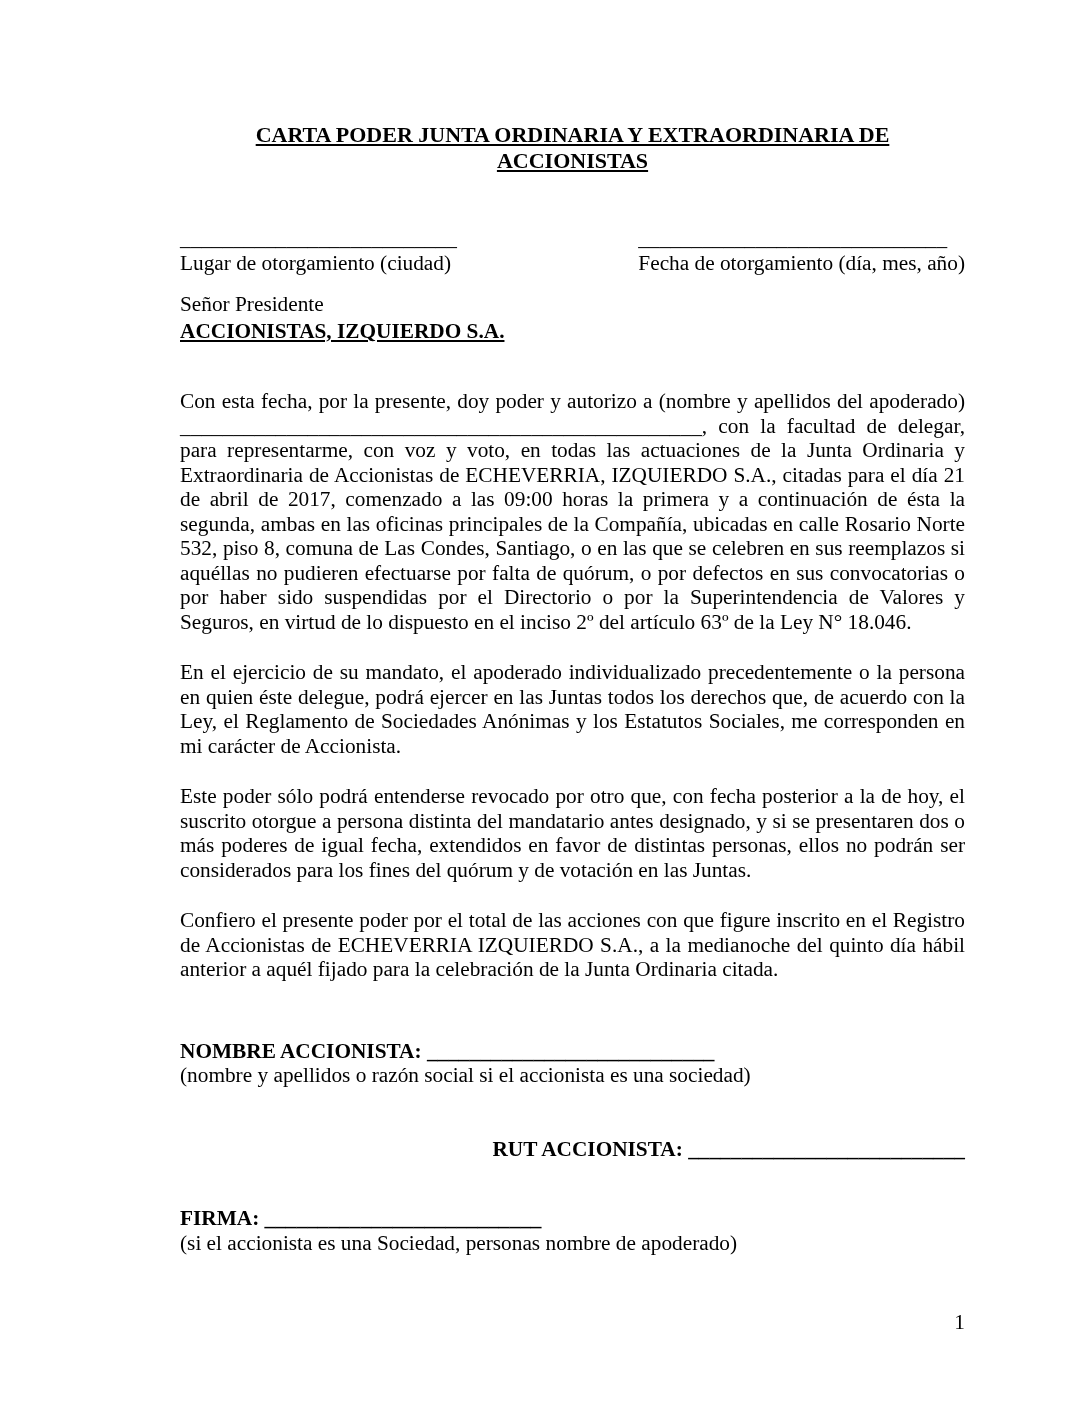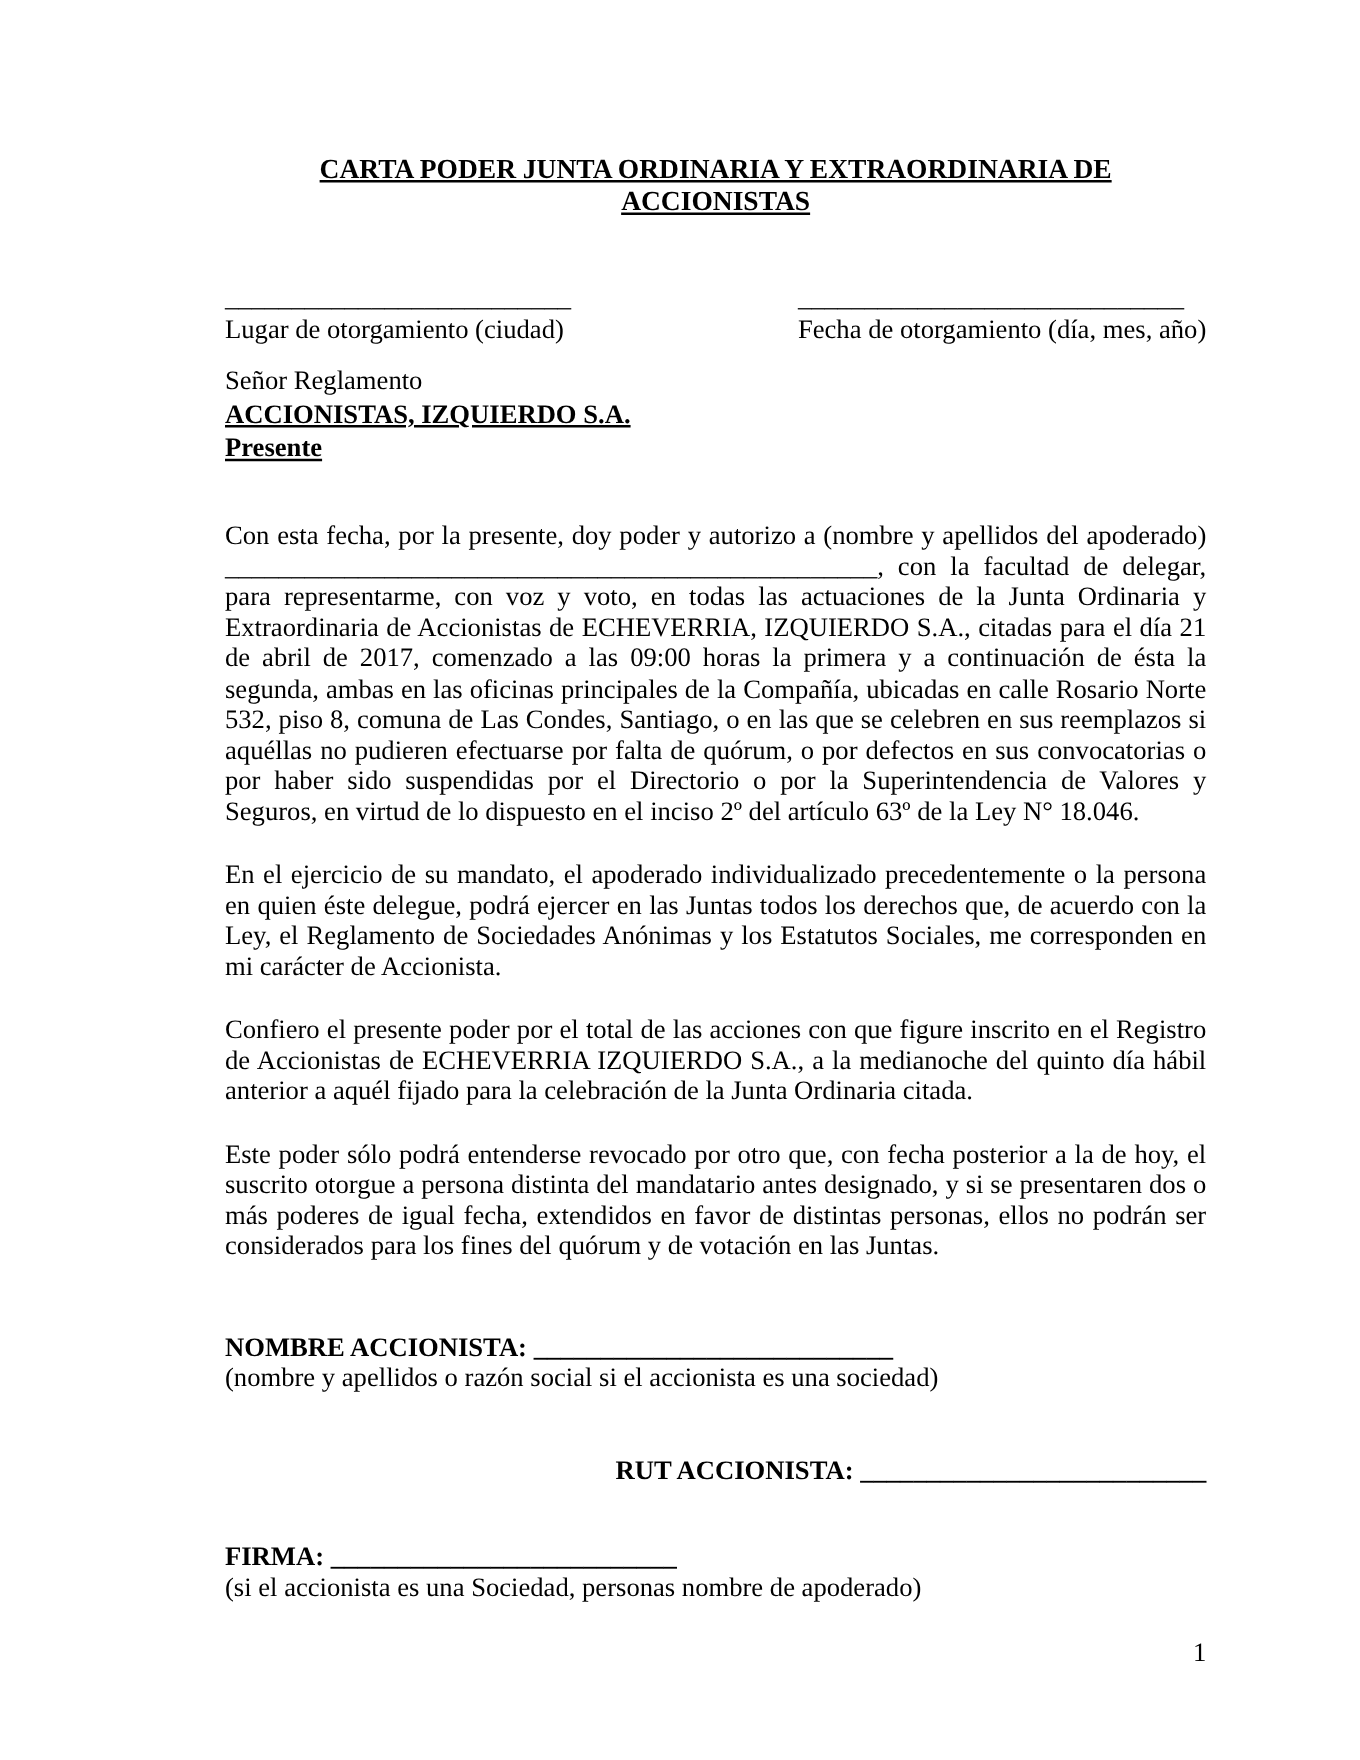--- a/index.html
+++ b/index.html
@@ -89,32 +89,31 @@
         <div class="blank-line">__________________________</div>
         <div>Lugar de otorgamiento (ciudad)</div>
       </div>
       <div class="blank-col-right">
         <div class="blank-line">_____________________________</div>
         <div>Fecha de otorgamiento (día, mes, año)</div>
       </div>
     </div>
 
     <div class="addressee">
-      <div>Señor Reglamento</div>
+      <div>Señor Presidente</div>
       <div class="bu">ACCIONISTAS, IZQUIERDO S.A.</div>
-      <div class="bu">Presente</div>
     </div>
 
     <p class="body-par first-par"><span>Con esta fecha, por la presente, doy poder y autorizo a (nombre y apellidos del apoderado) </span><span class="blank-line">_________________________________________________</span><span>, con la facultad de delegar, para representarme, con voz y voto, en todas las actuaciones de la Junta Ordinaria y Extraordinaria de Accionistas de ECHEVERRIA, IZQUIERDO S.A., citadas para el día 21 de abril de 2017, comenzado a las 09:00 horas la primera y a continuación de ésta la segunda, ambas en las oficinas principales de la Compañía, ubicadas en calle Rosario Norte 532, piso 8, comuna de Las Condes, Santiago, o en las que se celebren en sus reemplazos si aquéllas no pudieren efectuarse por falta de quórum, o por defectos en sus convocatorias o por haber sido suspendidas por el Directorio o por la Superintendencia de Valores y Seguros, en virtud de lo dispuesto en el inciso 2º del artículo 63º de la Ley N° 18.046.</span></p>
 
     <p class="body-par">En el ejercicio de su mandato, el apoderado individualizado precedentemente o la persona en quien éste delegue, podrá ejercer en las Juntas todos los derechos que, de acuerdo con la Ley, el Reglamento de Sociedades Anónimas y los Estatutos Sociales, me corresponden en mi carácter de Accionista.</p>
 
+    <p class="body-par">Este poder sólo podrá entenderse revocado por otro que, con fecha posterior a la de hoy, el suscrito otorgue a persona distinta del mandatario antes designado, y si se presentaren dos o más poderes de igual fecha, extendidos en favor de distintas personas, ellos no podrán ser considerados para los fines del quórum y de votación en las Juntas.</p>
+
     <p class="body-par">Confiero el presente poder por el total de las acciones con que figure inscrito en el Registro de Accionistas de ECHEVERRIA IZQUIERDO S.A., a la medianoche del quinto día hábil anterior a aquél fijado para la celebración de la Junta Ordinaria citada.</p>
-
-    <p class="body-par">Este poder sólo podrá entenderse revocado por otro que, con fecha posterior a la de hoy, el suscrito otorgue a persona distinta del mandatario antes designado, y si se presentaren dos o más poderes de igual fecha, extendidos en favor de distintas personas, ellos no podrán ser considerados para los fines del quórum y de votación en las Juntas.</p>
 
     <div class="field field-nombre">
       <div><span class="flabel">NOMBRE ACCIONISTA:</span><span class="flabel blank-line"> ___________________________</span></div>
       <div>(nombre y apellidos o razón social si el accionista es una sociedad)</div>
     </div>
 
     <div class="field field-rut">
       <div><span class="flabel">RUT ACCIONISTA:</span><span class="flabel blank-line"> __________________________</span></div>
     </div>
 

